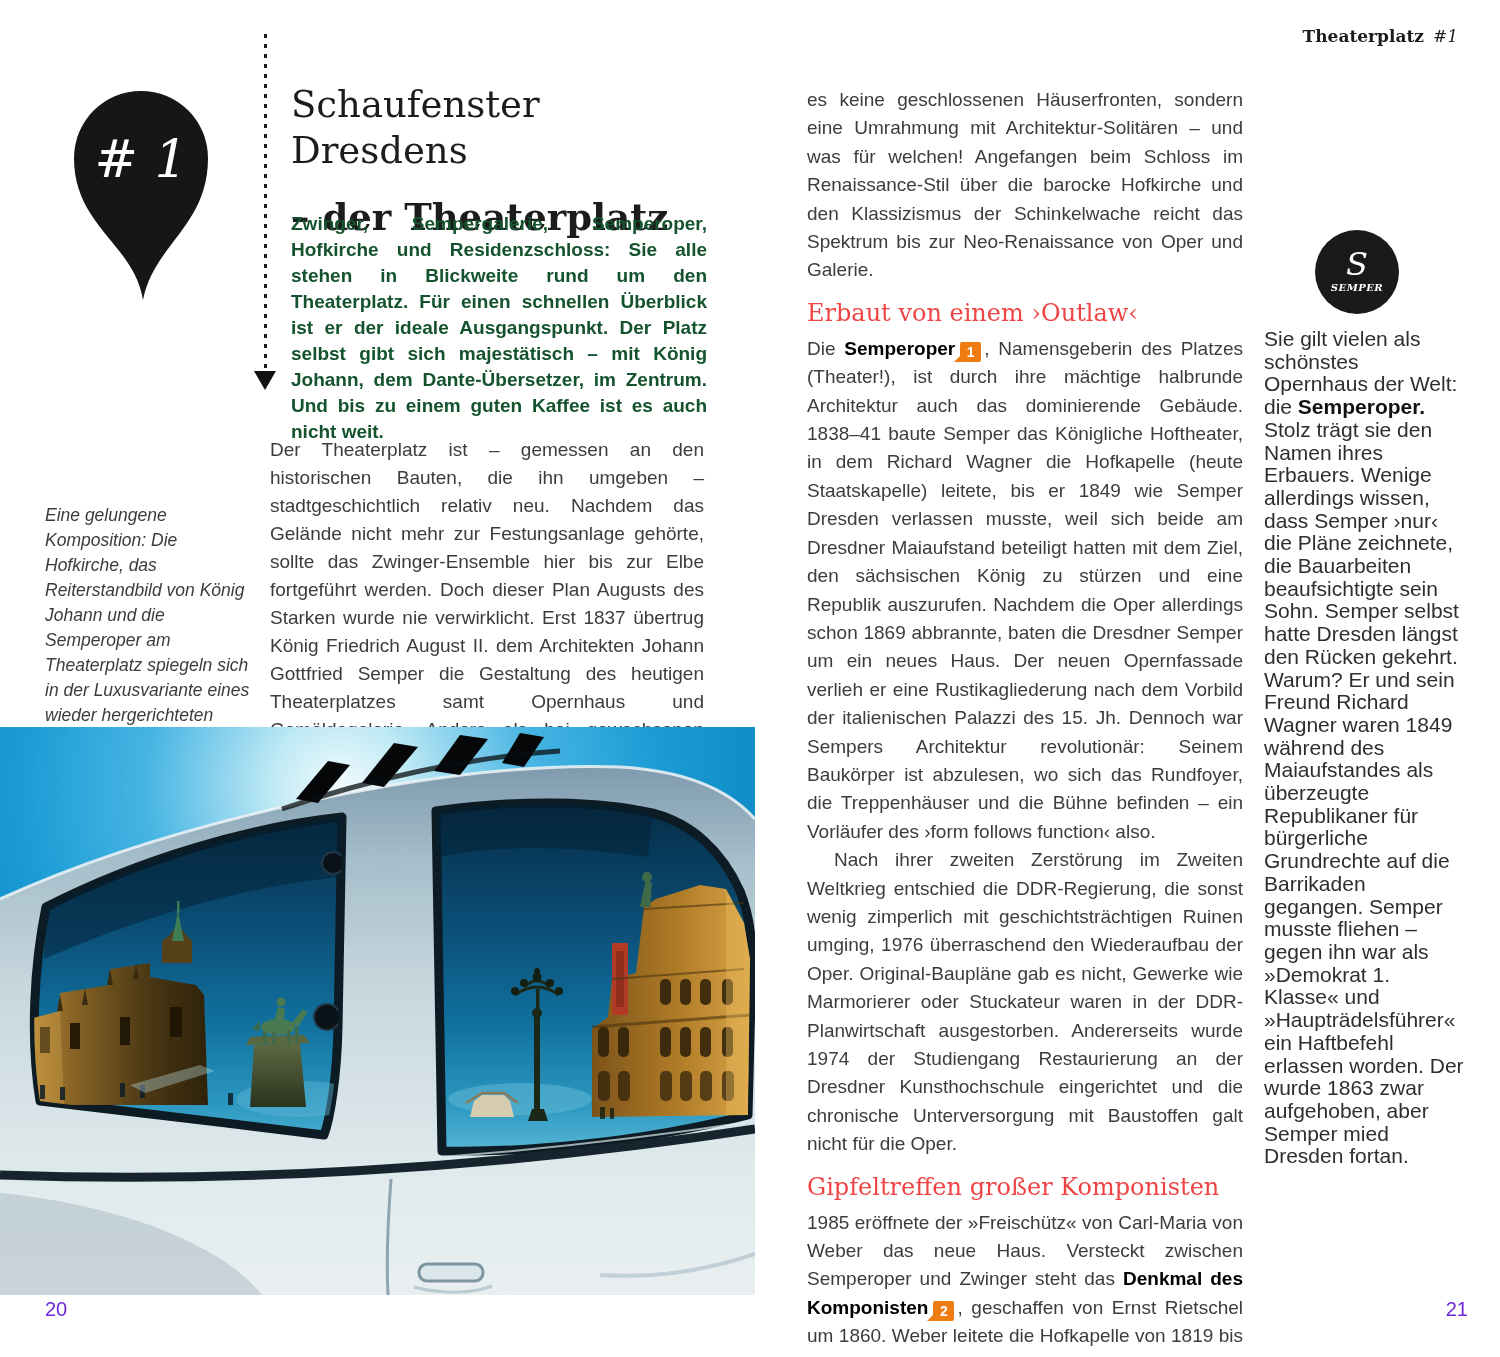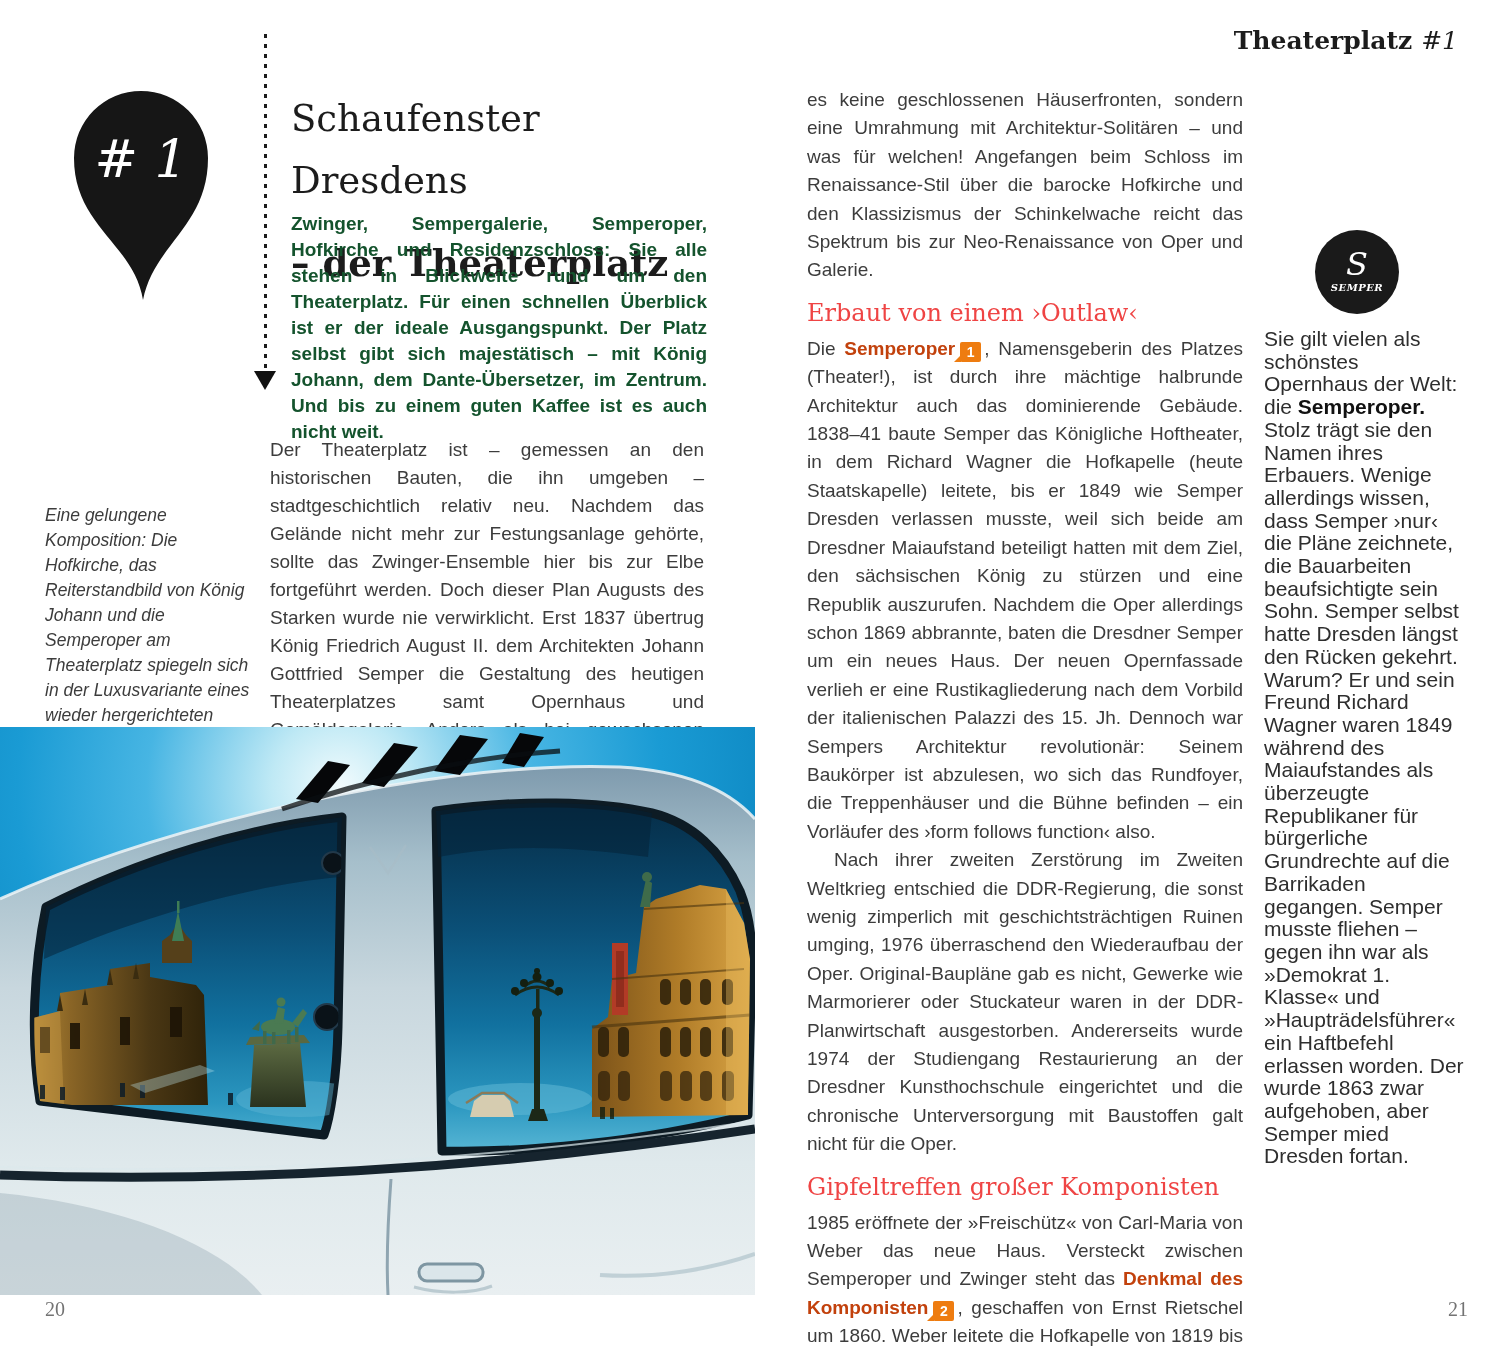--- a/index.html
+++ b/index.html
@@ -1,57 +1,57 @@
 <!DOCTYPE html>
 <html lang="de"><head>
 <meta charset="utf-8">
 <style>
   html,body{margin:0;padding:0;background:#ffffff;}
   .page{position:relative;width:1500px;height:1357px;background:#fff;overflow:hidden;
         font-family:"Liberation Sans",sans-serif;color:#3d3d3d;}
   
   .running-head{position:absolute;top:26px;right:42px;font-family:"DejaVu Serif",serif;
-        font-size:25px;color:#1c1c1c;white-space:nowrap;}
+        font-size:17px;color:#1c1c1c;white-space:nowrap;}
   .running-head .rh-title{font-weight:700;}
   .running-head .rh-num{font-style:italic;margin-left:9px;}
   
   .pin{position:absolute;left:66px;top:84px;width:150px;height:218px;}
   .pin text{font-family:"DejaVu Serif",serif;font-style:italic;font-size:52px;fill:#fff;}
   
   .dotline{position:absolute;left:264px;top:34px;width:3px;height:336px;
         background:repeating-linear-gradient(to bottom,#1c1c1c 0 4px,transparent 4px 10px);}
   .dotarrow{position:absolute;left:254px;top:371px;width:0;height:0;
         border-left:11px solid transparent;border-right:11px solid transparent;
         border-top:19px solid #111;}
   
-  .title{position:absolute;left:291px;top:88px;width:430px;font-family:"DejaVu Serif",serif;
-        font-size:37px;line-height:62px;color:#1c1c1c;font-weight:400;}
+  .title{position:absolute;left:291px;top:82px;width:430px;font-family:"DejaVu Serif",serif;
+        font-size:37px;line-height:46px;color:#1c1c1c;font-weight:400;}
   .title .t2{font-weight:700;margin-top:20px;}
   
   .intro{position:absolute;left:291px;top:192px;width:416px;font-weight:700;
         font-size:19px;line-height:26px;text-align:justify;color:#14532d;}
   
   .leftbody{position:absolute;left:270px;top:417px;width:434px;
         font-size:19px;line-height:28px;text-align:justify;color:#3c3c3c;}
   
   .caption{position:absolute;left:45px;top:485px;width:214px;font-style:italic;
         font-size:17.5px;line-height:25px;color:#3c3c3c;}
   
   .photo{position:absolute;left:0;top:727px;width:755px;height:568px;display:block;}
   
-  .pgnum{position:absolute;top:1298px;font-size:20px;color:#737373;font-family:Liberation Serif, serif;}
+  .pgnum{position:absolute;top:1298px;font-size:20px;color:#6d28d9;}
   .pg20{left:45px;} .pg21{right:32px;margin-left:28px;}
   
   .colmid{position:absolute;left:807px;top:86px;width:436px;font-size:19px;
         line-height:28.4px;text-align:justify;color:#3c3c3c;}
   .colmid p{margin:0;}
   .colmid .mid-h{font-family:"DejaVu Serif",serif;font-size:24px;line-height:30px;
         color:#ef4444;font-weight:400;margin:13px 0 7px;text-align:left;}
   .colmid .indent{text-indent:27px;}
-  .colmid b{color:#c2410c;}
+  .colmid b{color:#000000;}
   
   .badge{display:inline-block;position:relative;width:21px;height:20px;margin:0 3px 0 5px;
         vertical-align:-2px;background:#ee7c10;border-radius:2px;color:#fff;
         font-weight:700;font-size:14px;line-height:20px;text-align:center;}
   .badge::before{content:"";position:absolute;left:-6px;bottom:0;width:0;height:0;
         border-top:7px solid transparent;border-right:7px solid #ee7c10;}
   
   .sidebar{position:absolute;left:1264px;top:230px;width:202px;}
   .s-badge{width:84px;height:84px;border-radius:50%;background:#1a1a1a;color:#fff;
         margin-left:51px;text-align:center;font-family:"DejaVu Serif",serif;

